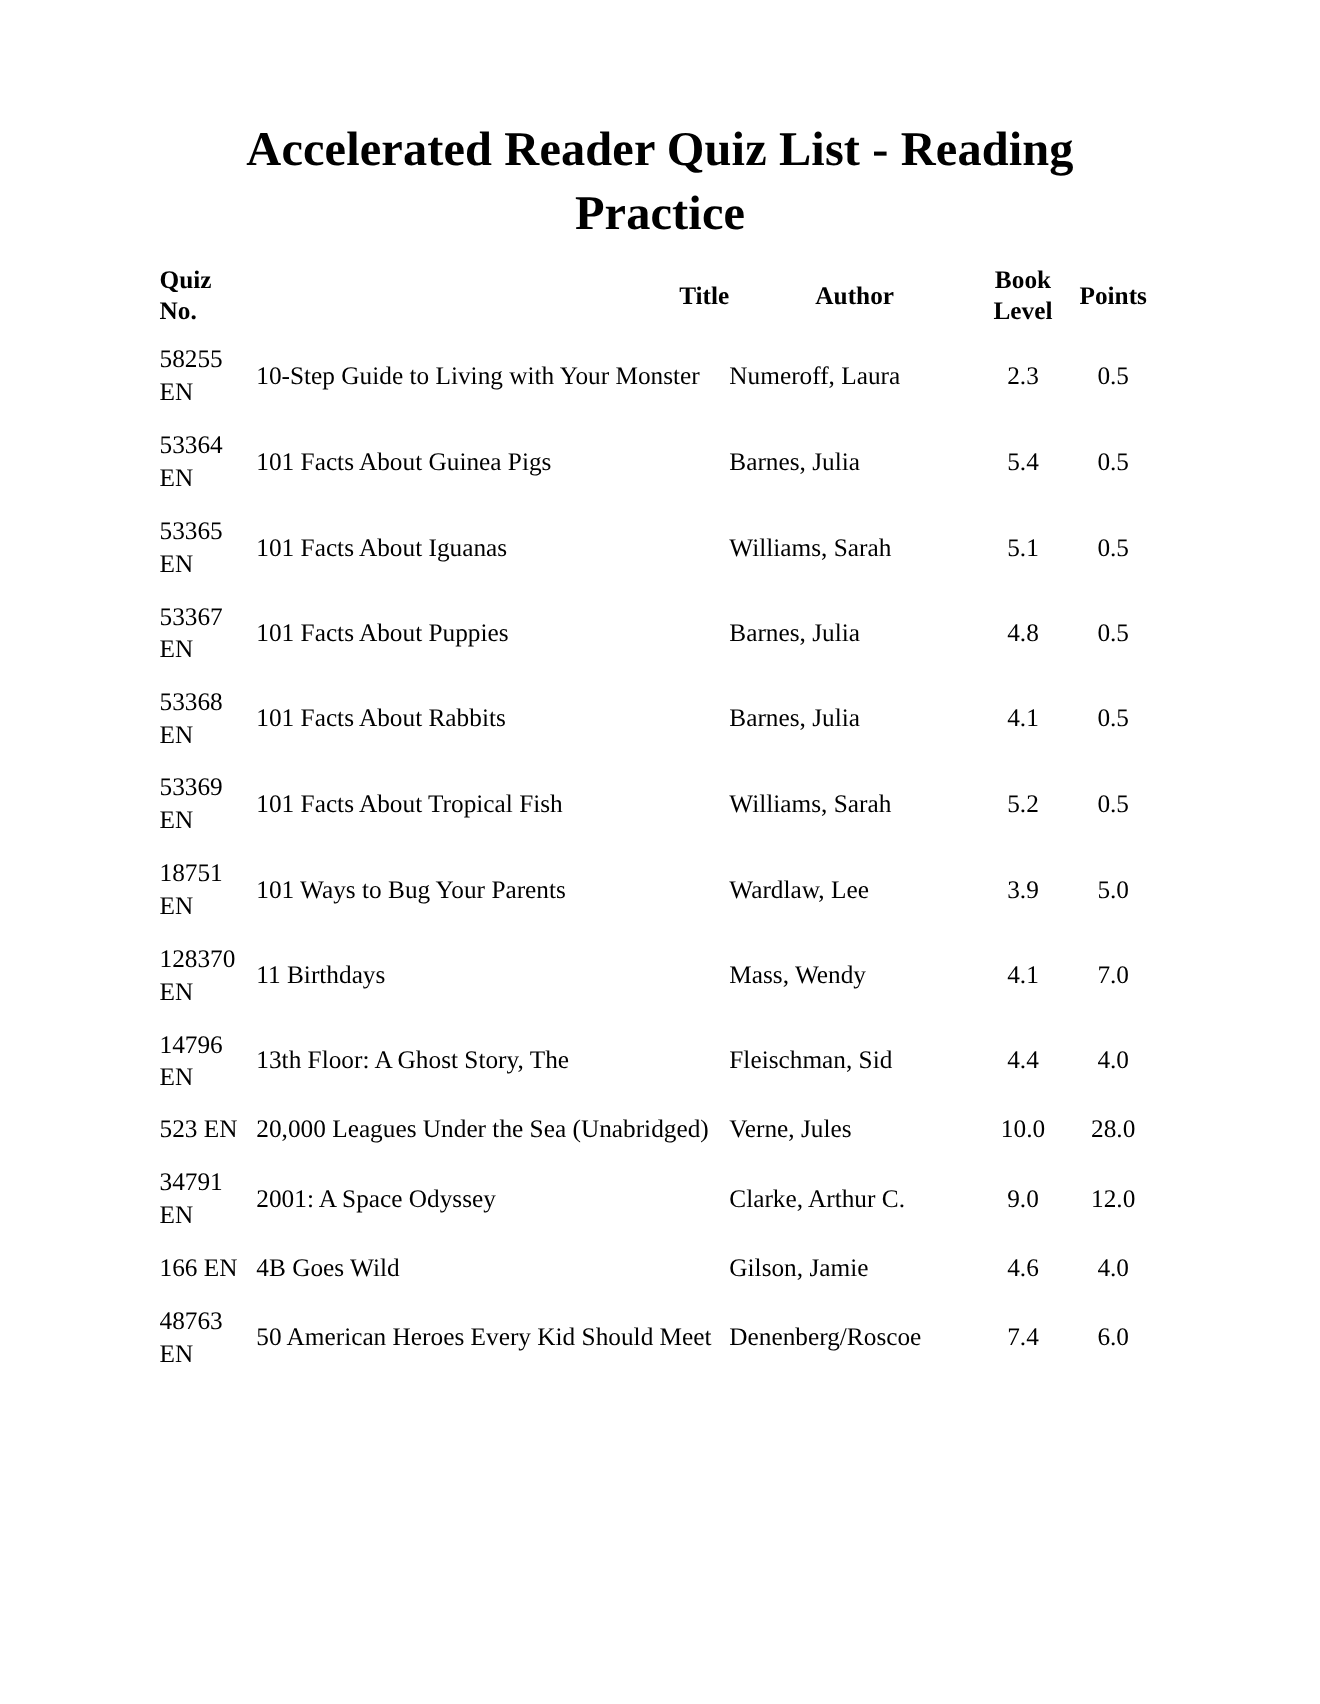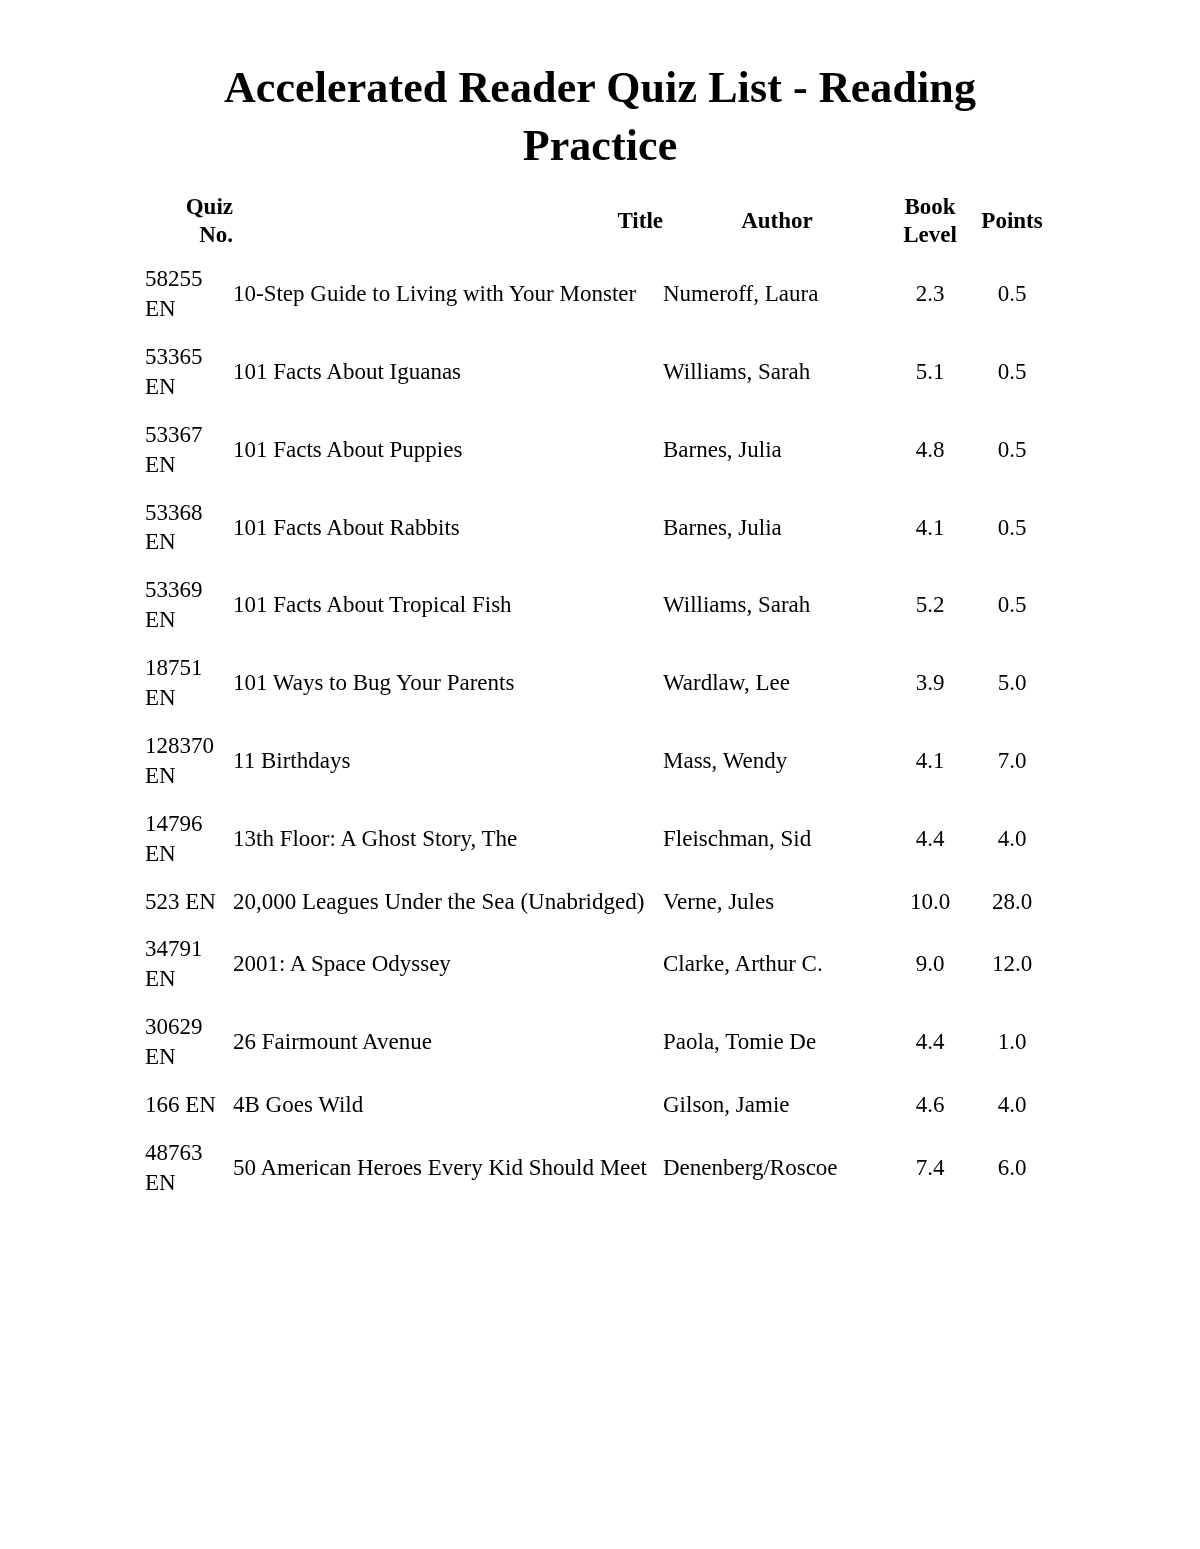--- a/index.html
+++ b/index.html
@@ -19,21 +19,21 @@
     position: relative;
     width: 1200px;
     height: 1549px;
     box-sizing: border-box;
     padding: 0 145px;
     background: #ffffff;
   }
 
   .doc-title {
     margin: 0;
-    padding-top: 59px;
+    padding-top: 107px;
     font-size: 44px;
     font-weight: bold;
     line-height: 1.32;
     text-align: center;
     letter-spacing: 0.1px;
     width: 800px;
     margin-left: auto;
     margin-right: auto;
     font-family: Liberation Serif, serif;
   }
@@ -46,21 +46,21 @@
   }
 
   table.quiz-table th {
     font-size: 23px;
     font-weight: bold;
     padding: 0 0 6px 0;
     vertical-align: middle;
     line-height: 1.22;
   }
 
-  th.col-quizno   { width: 88px;  text-align: right; }
+  th.col-quizno   { width: 88px;  text-align: left; }
   th.col-title    { width: 430px; text-align: right; }
   th.col-author   { width: 228px; text-align: center; }
   th.col-level    { width: 78px;  text-align: center; }
   th.col-points   { width: 86px;  text-align: center; }
 
   table.quiz-table td {
     font-size: 23px;
     line-height: 1.30;
     vertical-align: middle;
     padding: 9px 0;
@@ -113,20 +113,27 @@
     </thead>
     <tbody id="quiz-table-body">
         <tr>
           <td class="cell-quizno">58255 EN</td>
           <td class="cell-title">10-Step Guide to Living with Your Monster</td>
           <td class="cell-author">Numeroff, Laura</td>
           <td class="cell-level">2.3</td>
           <td class="cell-points">0.5</td>
         </tr>
         <tr>
+          <td class="cell-quizno">53364 EN</td>
+          <td class="cell-title">101 Facts About Guinea Pigs</td>
+          <td class="cell-author">Barnes, Julia</td>
+          <td class="cell-level">5.4</td>
+          <td class="cell-points">0.5</td>
+        </tr>
+        <tr>
           <td class="cell-quizno">53365 EN</td>
           <td class="cell-title">101 Facts About Iguanas</td>
           <td class="cell-author">Williams, Sarah</td>
           <td class="cell-level">5.1</td>
           <td class="cell-points">0.5</td>
         </tr>
         <tr>
           <td class="cell-quizno">53367 EN</td>
           <td class="cell-title">101 Facts About Puppies</td>
           <td class="cell-author">Barnes, Julia</td>
@@ -176,27 +183,20 @@
           <td class="cell-points">28.0</td>
         </tr>
         <tr>
           <td class="cell-quizno">34791 EN</td>
           <td class="cell-title">2001: A Space Odyssey</td>
           <td class="cell-author">Clarke, Arthur C.</td>
           <td class="cell-level">9.0</td>
           <td class="cell-points">12.0</td>
         </tr>
         <tr>
-          <td class="cell-quizno">30629 EN</td>
-          <td class="cell-title">26 Fairmount Avenue</td>
-          <td class="cell-author">Paola, Tomie De</td>
-          <td class="cell-level">4.4</td>
-          <td class="cell-points">1.0</td>
-        </tr>
-        <tr>
           <td class="cell-quizno">166 EN</td>
           <td class="cell-title">4B Goes Wild</td>
           <td class="cell-author">Gilson, Jamie</td>
           <td class="cell-level">4.6</td>
           <td class="cell-points">4.0</td>
         </tr>
         <tr>
           <td class="cell-quizno">48763 EN</td>
           <td class="cell-title">50 American Heroes Every Kid Should Meet</td>
           <td class="cell-author">Denenberg/Roscoe</td>

